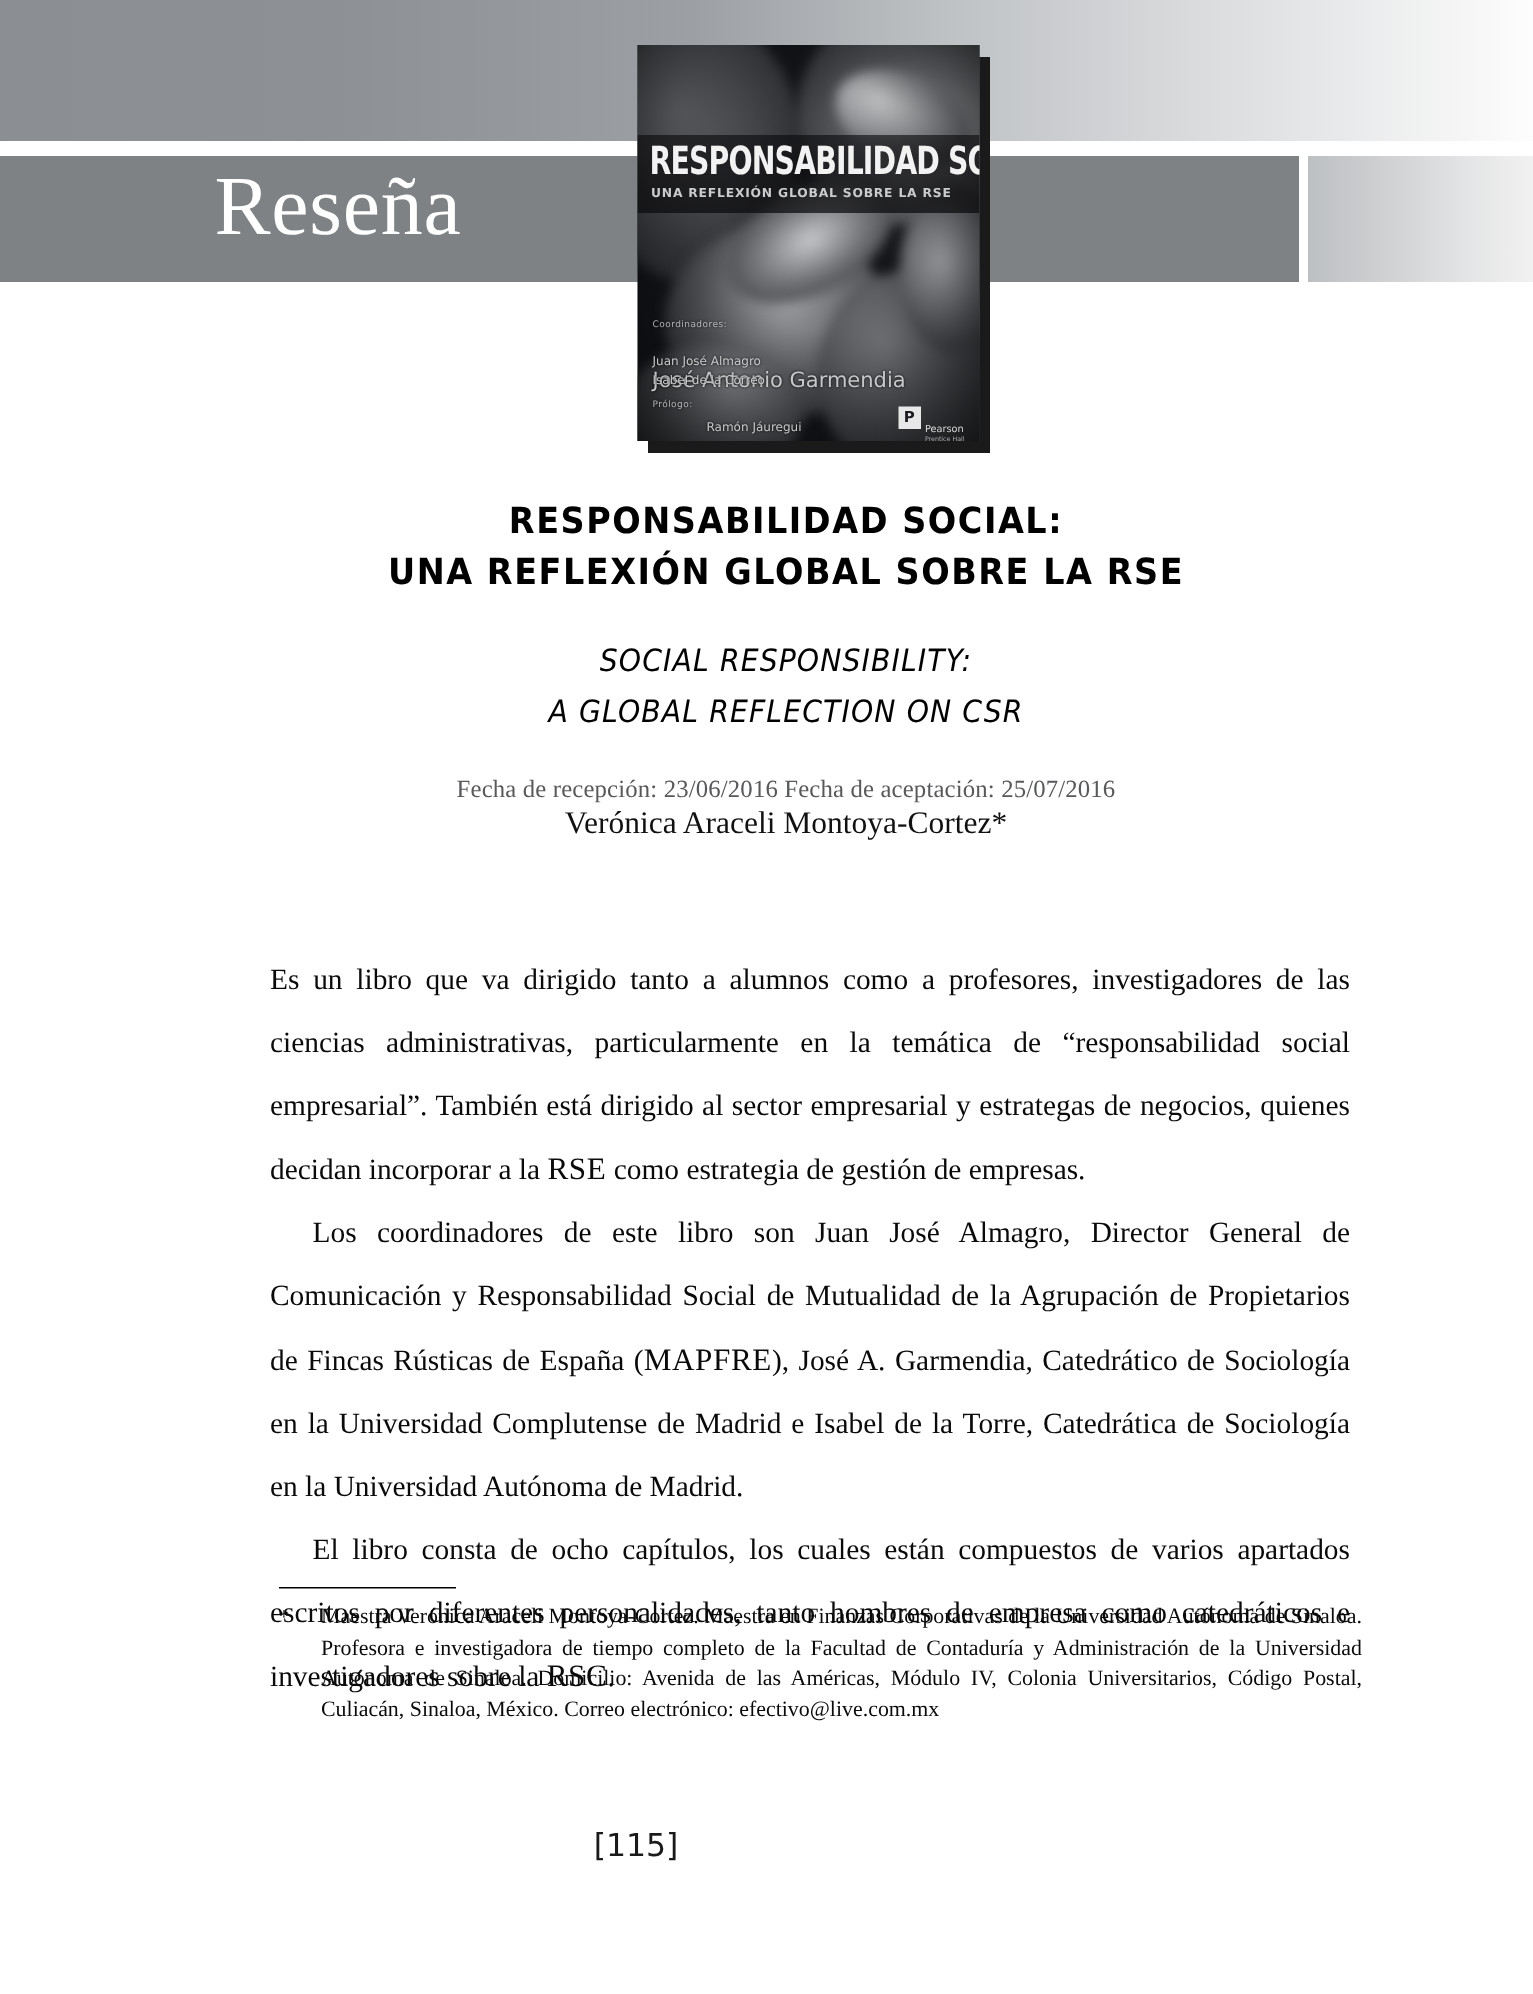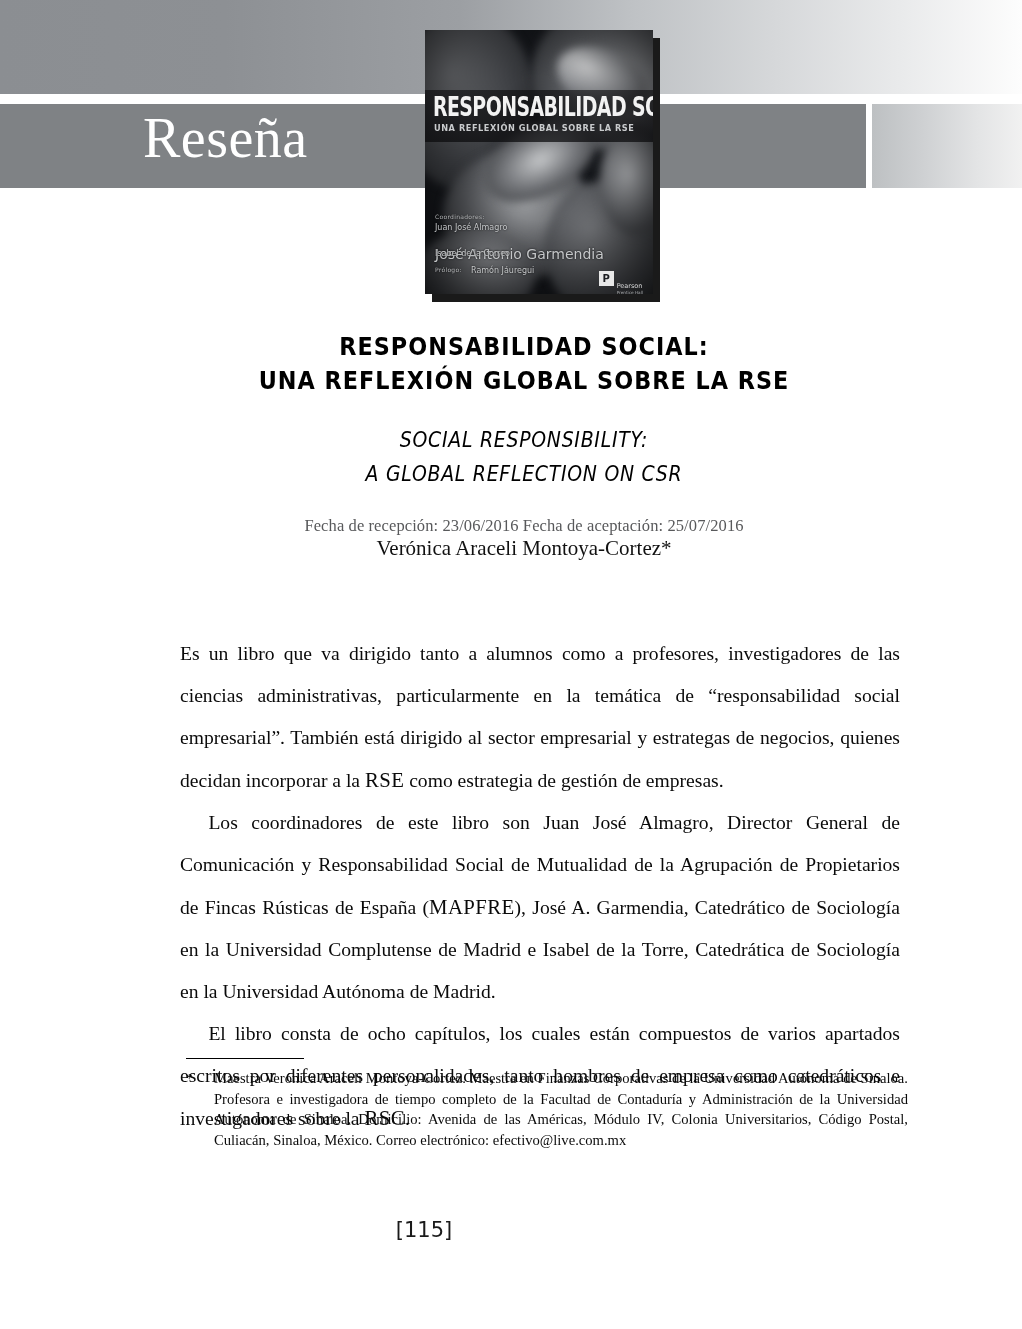--- a/index.html
+++ b/index.html
@@ -127,25 +127,25 @@
     white-space: nowrap;
   }
   .cover-credits {
     position: absolute;
     left: 10px;
     font-family: "DejaVu Sans", sans-serif;
     color: #c6c8ca;
     text-shadow: 0 0 2px rgba(0,0,0,0.9);
   }
   #cover-coord-label { top: 183px; font-size: 6px; letter-spacing: 0.3px; opacity: 0.85; }
-  #cover-coord-1 { top: 193px; font-size: 8px; }
+  #cover-coord-1 { top: 206px; font-size: 8px; }
   #cover-coord-2 { top: 216px; font-size: 14px; }
   #cover-coord-3 { top: 219px; font-size: 8px; }
   #cover-prologo-label { top: 236px; font-size: 6px; letter-spacing: 0.3px; opacity: 0.85; }
-  #cover-prologo-name { top: 236px; font-size: 8px; padding-left: 36px; }
+  #cover-prologo-name { top: 250px; font-size: 8px; padding-left: 36px; }
   #cover-publisher {
     position: absolute;
     right: 10px; top: 232px;
     display: flex;
     align-items: center;
     gap: 3px;
   }
   #cover-publisher .pmark {
     width: 15px; height: 15px;
     background: #e8e8e8;

